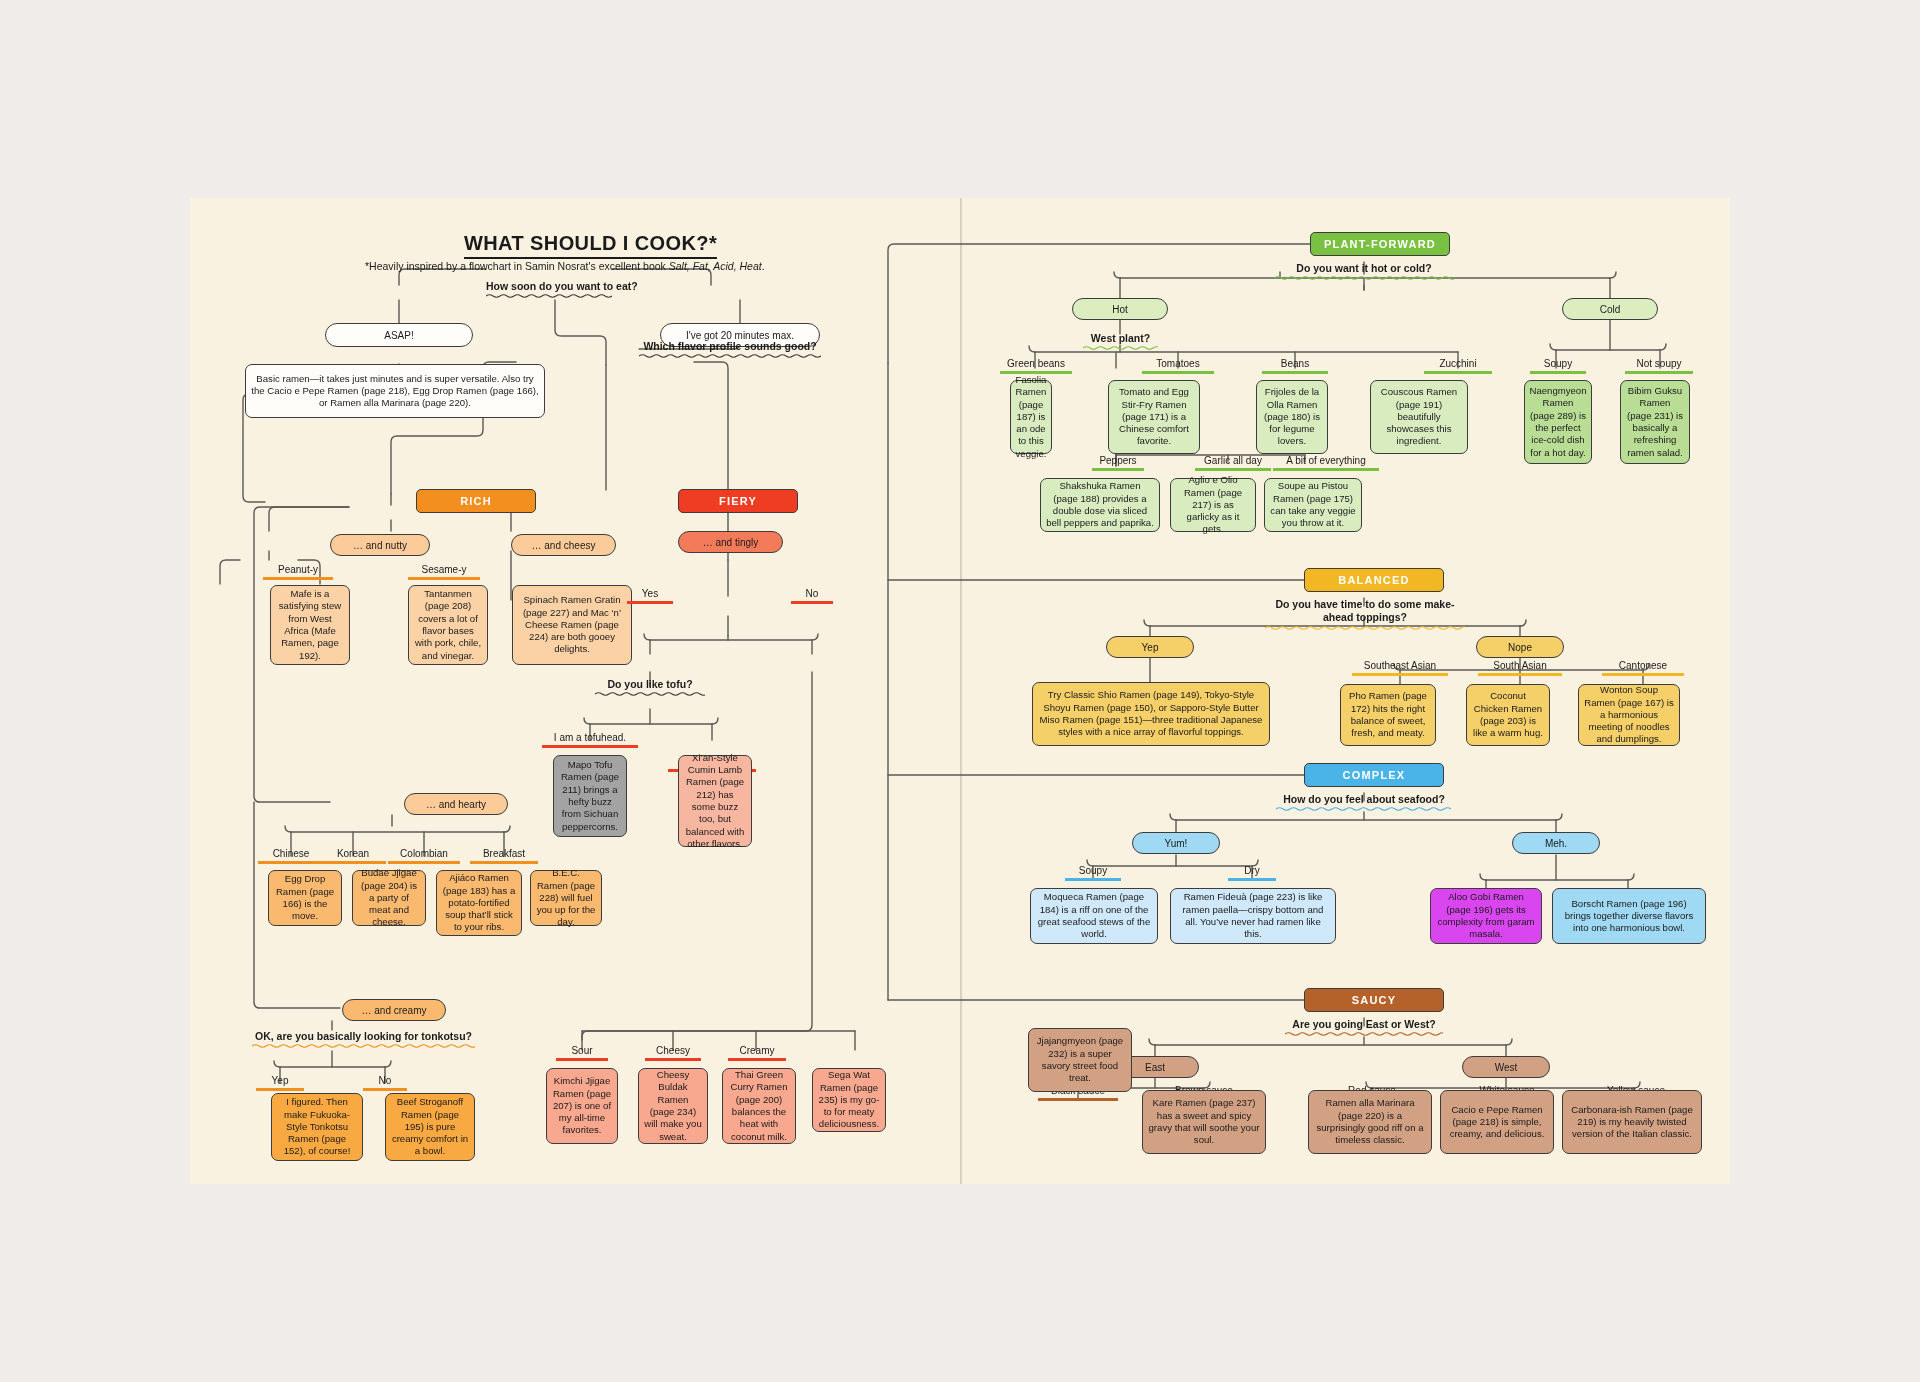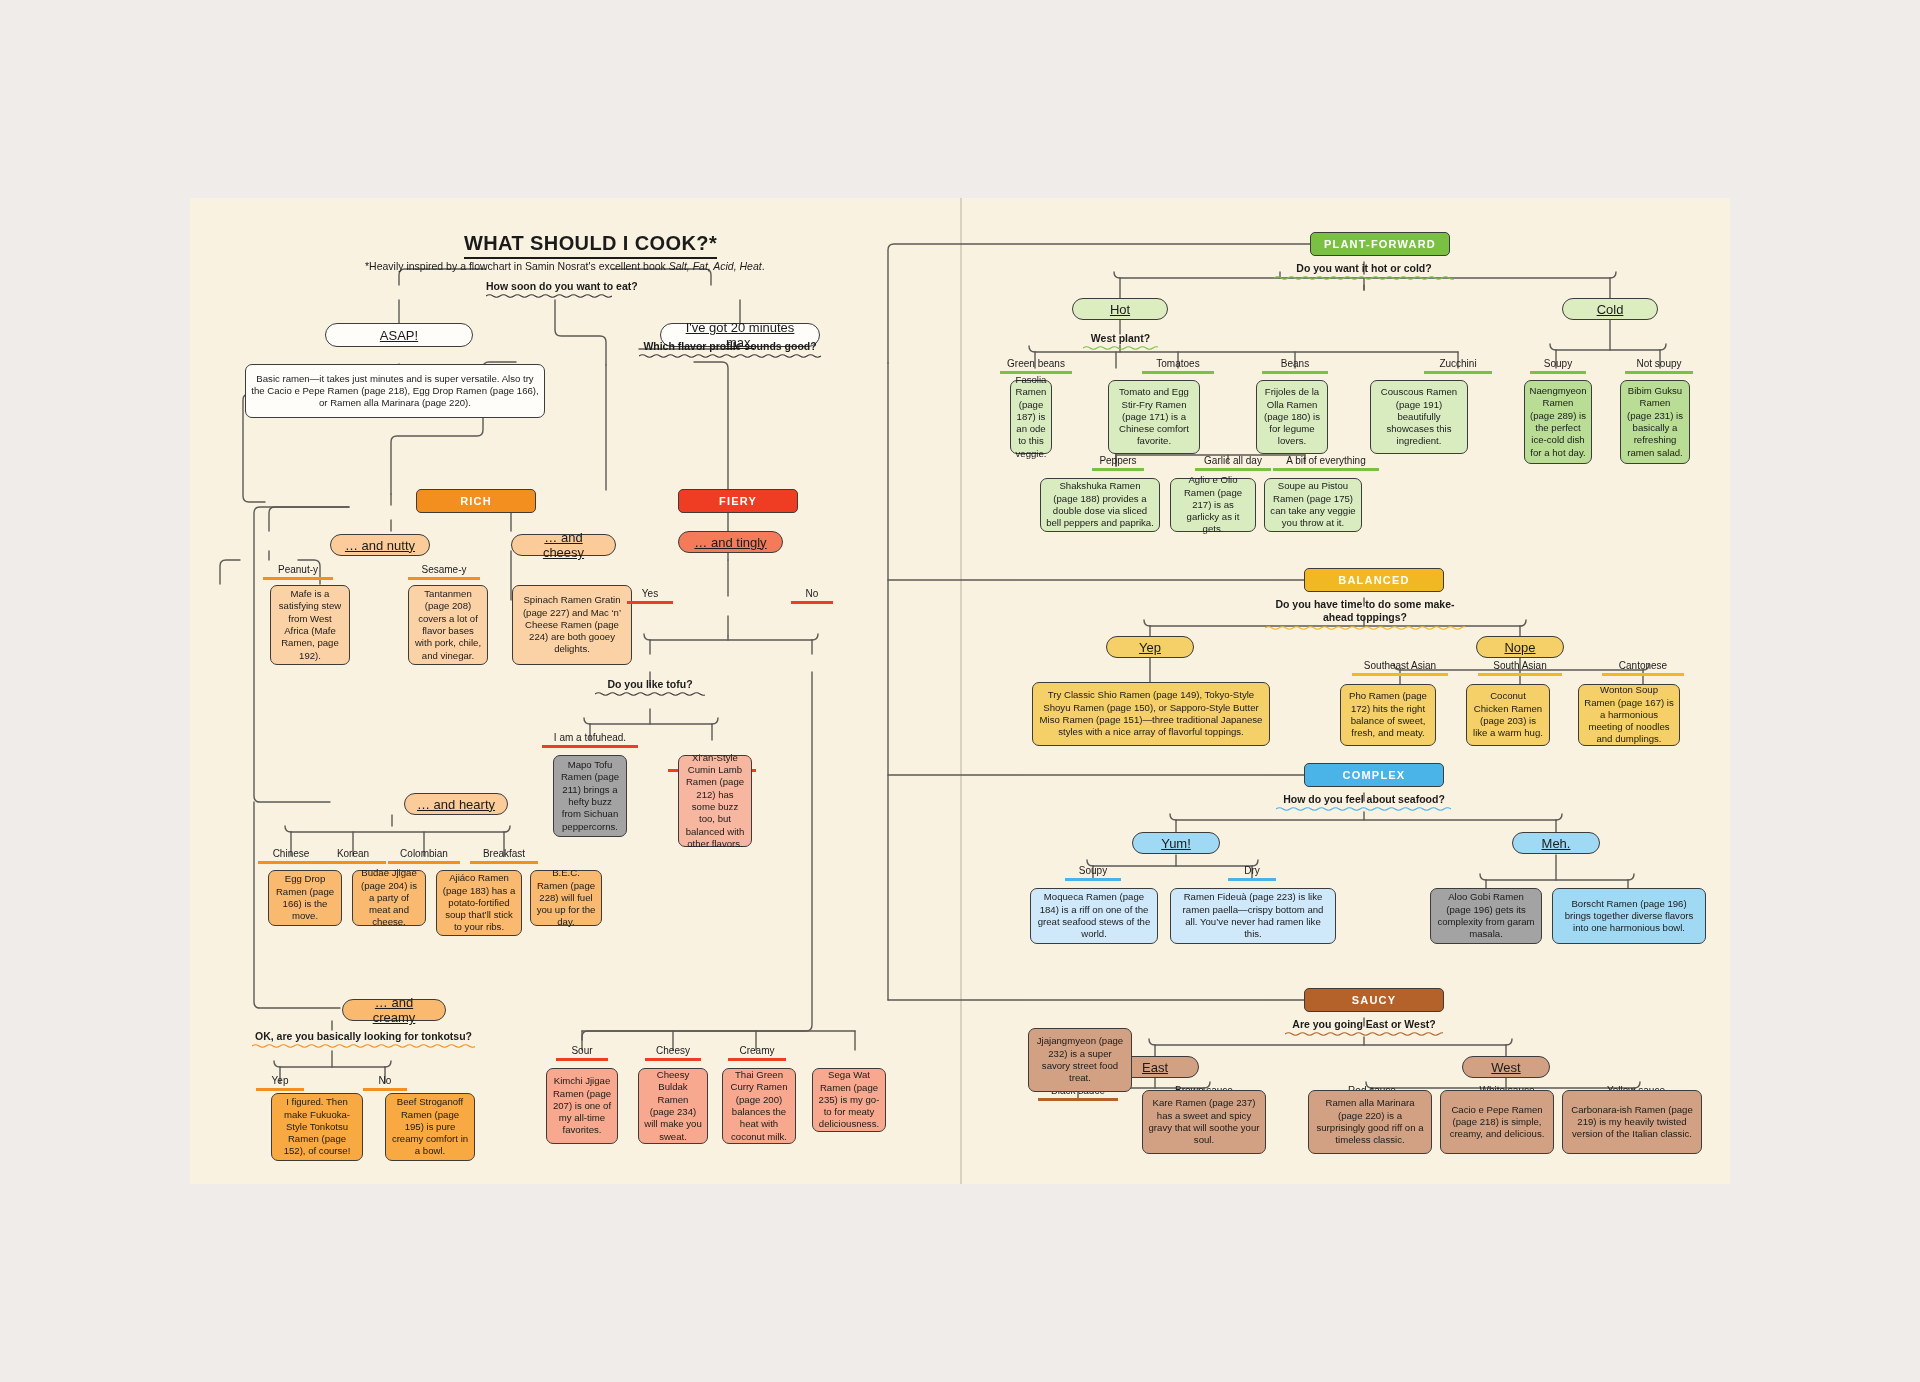--- a/index.html
+++ b/index.html
@@ -19,22 +19,22 @@
 
   
   .q{font-size:10.5px;font-weight:bold;color:#1b1b1b;white-space:nowrap;padding-bottom:5px;}
   .q .sq{display:block;height:4px;margin-top:2px;}
 
   
   .ch{font-size:10px;color:#1b1b1b;white-space:nowrap;padding-bottom:4px;}
   .ch .ul{display:block;height:2.5px;margin-top:2px;}
 
   
-  .pill{border-radius:999px;border:1.6px solid #3c3c3c;font-size:13px;color:#1b1b1b;
-        display:flex;align-items:center;justify-content:center;padding:4px 10px;text-decoration:underline;}
+  .pill{border-radius:999px;border:1.6px solid #3c3c3c;font-size:10px;color:#1b1b1b;
+        display:flex;align-items:center;justify-content:center;padding:4px 10px;}
   
   .banner{border-radius:5px;border:1.6px solid #3c3c3c;font-size:11px;font-weight:bold;color:#fff;
           letter-spacing:1.2px;display:flex;align-items:center;justify-content:center;}
   
   .card{border-radius:7px;border:1.6px solid #3c3c3c;font-size:9.6px;line-height:1.28;color:#1b1b1b;
         display:flex;align-items:center;justify-content:center;padding:4px 5px;}
 
   .white{background:#fffdf9;}
 </style>
 </head>
@@ -445,21 +445,21 @@
   <div class="node ch" style="left:1065px;top:865px;width:56px;">
     <span>Soupy</span>
     <span class="ul" style="background:#4ab3e8;"></span>
   </div>
   <div class="node ch" style="left:1228px;top:865px;width:48px;">
     <span>Dry</span>
     <span class="ul" style="background:#4ab3e8;"></span>
   </div>
   <div class="node card" style="left:1030px;top:888px;width:128px;height:56px;background:#cfe8fa;">Moqueca Ramen (page 184) is a riff on one of the great seafood stews of the world.</div>
   <div class="node card" style="left:1170px;top:888px;width:166px;height:56px;background:#cfe8fa;">Ramen Fideuà (page 223) is like ramen paella—crispy bottom and all. You’ve never had ramen like this.</div>
-  <div class="node card" style="left:1430px;top:888px;width:112px;height:56px;background:#a3a3a3;">Aloo Gobi Ramen (page 196) gets its complexity from garam masala.</div>
+  <div class="node card" style="left:1430px;top:888px;width:112px;height:56px;background:#d946ef;">Aloo Gobi Ramen (page 196) gets its complexity from garam masala.</div>
   <div class="node card" style="left:1552px;top:888px;width:154px;height:56px;background:#9fd9f4;">Borscht Ramen (page 196) brings together diverse flavors into one harmonious bowl.</div>
 
   <div class="node banner" style="left:1304px;top:988px;width:140px;height:24px;background:#b5622a;">SAUCY</div>
   <div class="node q" style="left:1285px;top:1018px;width:158px;">
     <span>Are you going East or West?</span>
     <svg class="sq" viewBox="0 0 158 4" preserveAspectRatio="none">
         <path d="M0 2 q3.5 -2.5 7 0 t7 0 t7 0 t7 0 t7 0 t7 0 t7 0 t7 0 t7 0 t7 0 t7 0 t7 0 t7 0 t7 0 t7 0 t7 0 t7 0 t7 0 t7 0 t7 0 t7 0 t7 0 t7 0" fill="none" stroke="#b5622a" stroke-width="1.1"></path>
       </svg>
   </div>
   <div class="node pill" style="left:1111px;top:1056px;width:88px;height:22px;background:#d2a183;">East</div>

